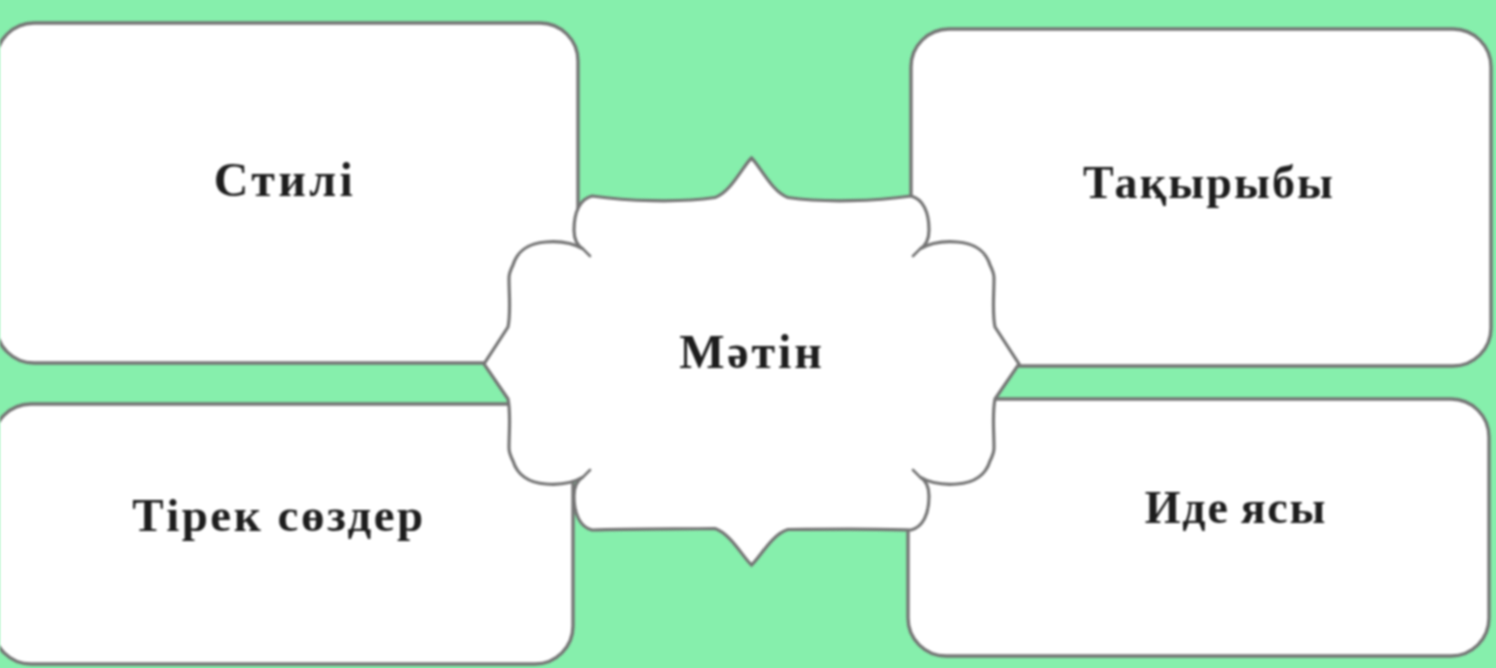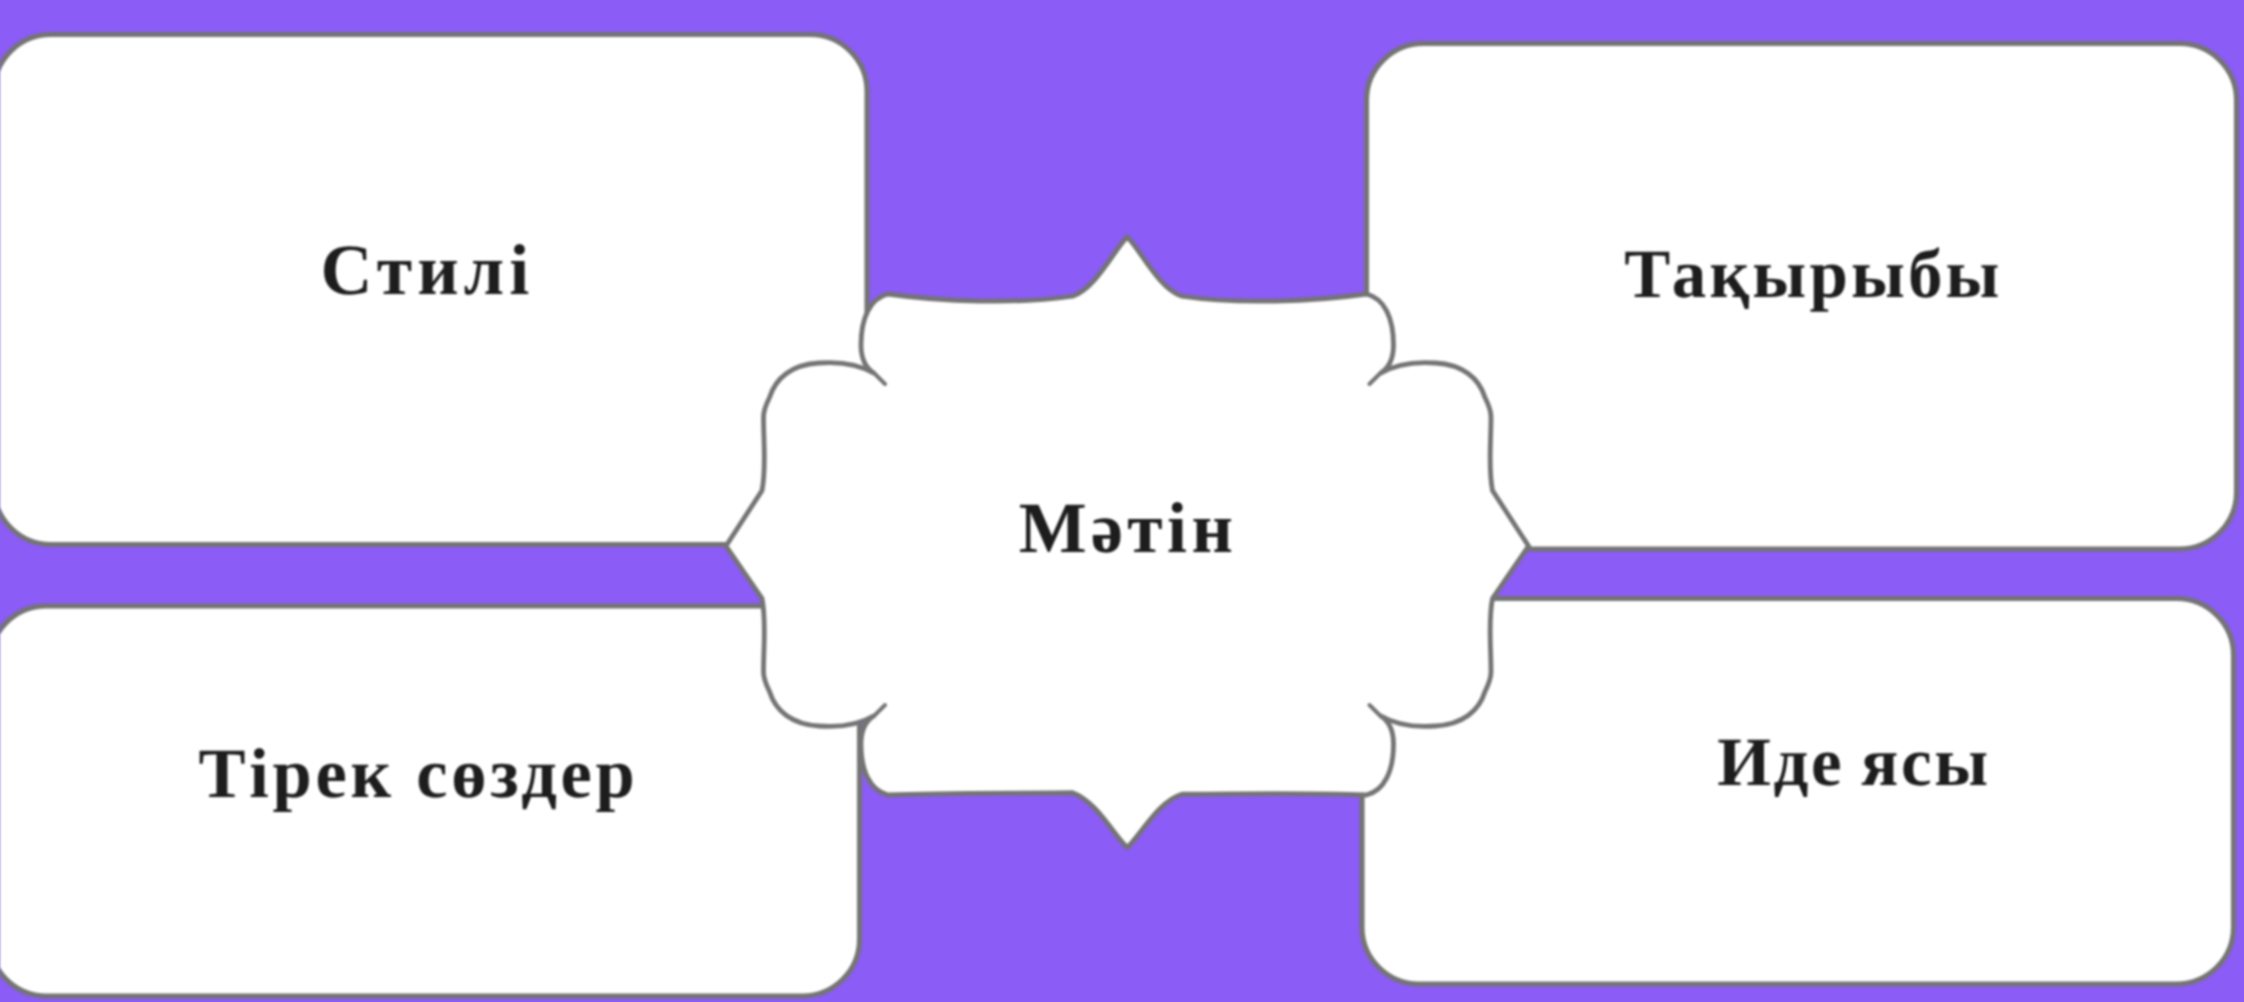--- a/index.html
+++ b/index.html
@@ -1,16 +1,16 @@
 <!DOCTYPE html>
 <html><head>
 <meta charset="utf-8">
 <style>
   html,body{margin:0;padding:0;background:#ffffff;}
-  .stage{position:relative;width:1496px;height:668px;background:#8b5cf6;overflow:hidden;}
+  .stage{position:relative;width:1496px;height:668px;background:#86efac;overflow:hidden;}
   svg{display:block;}
   text{font-family:"Liberation Serif", serif;font-weight:bold;fill:#1d1d1d;}
 </style>
 </head>
 <body>
 
 <div class="stage">
 <svg width="1496" height="668" viewBox="0 0 1496 668" style="filter:blur(0.8px);">
 
   <rect x="-4" y="23" width="582" height="340" rx="38" ry="38" fill="#ffffff" stroke="#747474" stroke-width="3.4"></rect>

